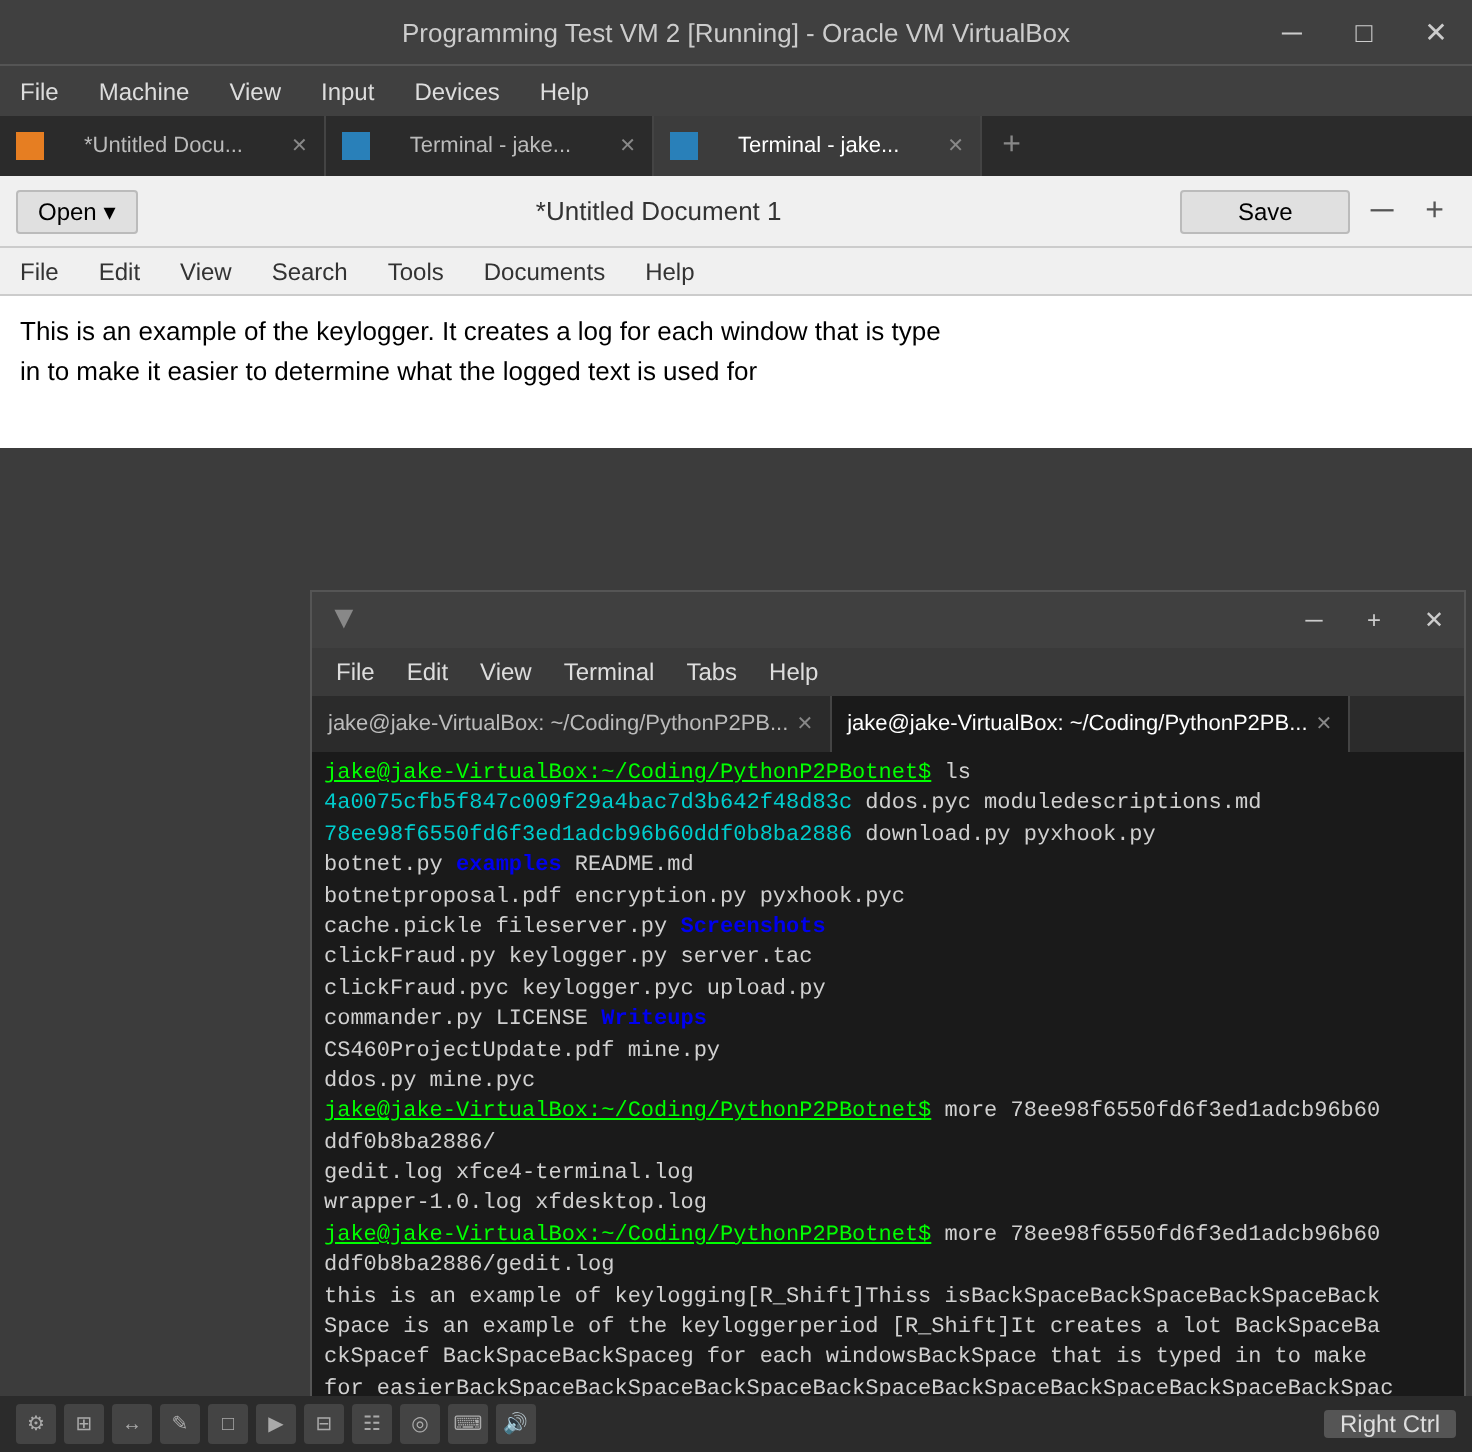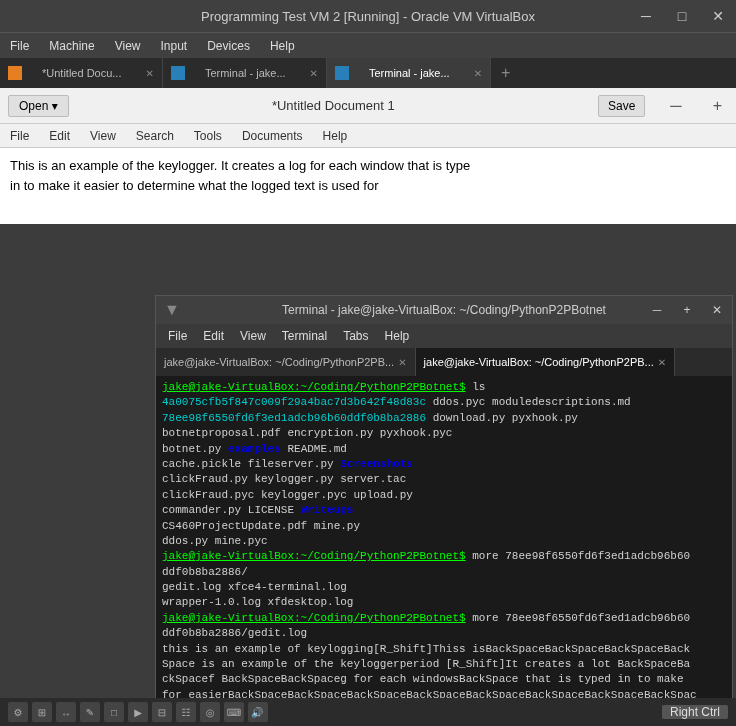--- a/index.html
+++ b/index.html
@@ -100,40 +100,40 @@
     }
 
     
     .toolbar {
       background: #f0f0f0;
       height: 36px;
       display: flex;
       align-items: center;
       padding: 0 8px;
       border-bottom: 1px solid #ccc;
-      gap: 19px;
+      gap: 4px;
     }
     .toolbar-btn {
       background: #e0e0e0;
       border: 1px solid #bbb;
       padding: 3px 10px;
       font-size: 12px;
       cursor: pointer;
       border-radius: 2px;
     }
     .toolbar-filename {
       flex: 1;
       text-align: center;
       font-size: 13px;
       color: #333;
     }
     .toolbar-save {
       background: #e0e0e0;
       border: 1px solid #bbb;
-      padding: 3px 9px;
+      padding: 3px 28px;
       font-size: 12px;
       cursor: pointer;
       border-radius: 2px;
     }
     .toolbar-minus, .toolbar-plus {
       font-size: 16px;
       color: #555;
       padding: 0 6px;
       cursor: pointer;
     }
@@ -359,21 +359,20 @@
   <div>This is an example of the keylogger. It creates a log for each window that is type</div>
   <div>in to make it easier to determine what the logged text is used for</div>
 </div>
 
 <div class="gap"></div>
 
 <div class="terminal-window">
 
   <div class="terminal-title-bar">
     <span style="font-size:16px;color:#888;position:absolute;left:8px;">▼</span>
-    <span>Terminal - jake@jake-VirtualBox: ~/Coding/PythonP2PBotnet</span>
     <div class="terminal-title-controls">
       <div class="terminal-title-btn">─</div>
       <div class="terminal-title-btn">+</div>
       <div class="terminal-title-btn">✕</div>
     </div>
   </div>
 
   <div class="terminal-menu">
     <div class="terminal-menu-item">File</div>
     <div class="terminal-menu-item">Edit</div>
@@ -391,22 +390,22 @@
     <div class="terminal-tab active">
       <span>jake@jake-VirtualBox: ~/Coding/PythonP2PB...</span>
       <span class="terminal-tab-close">✕</span>
     </div>
   </div>
 
   <div class="terminal-body">
     <div><span class="cmd">jake@jake-VirtualBox:~/Coding/PythonP2PBotnet$</span> ls</div>
     <div><span class="cyan">4a0075cfb5f847c009f29a4bac7d3b642f48d83c</span>    ddos.pyc        moduledescriptions.md</div>
     <div><span class="cyan">78ee98f6550fd6f3ed1adcb96b60ddf0b8ba2886</span>    download.py     pyxhook.py</div>
+    <div>botnet.py                                   <span class="blue">examples</span>        README.md</div>
     <div>botnetproposal.pdf                          encryption.py   pyxhook.pyc</div>
-    <div>botnet.py                                   <span class="blue">examples</span>        README.md</div>
     <div>cache.pickle                                fileserver.py   <span class="blue">Screenshots</span></div>
     <div>clickFraud.py                               keylogger.py    server.tac</div>
     <div>clickFraud.pyc                              keylogger.pyc   upload.py</div>
     <div>commander.py                                LICENSE         <span class="blue">Writeups</span></div>
     <div>CS460ProjectUpdate.pdf                      mine.py</div>
     <div>ddos.py                                     mine.pyc</div>
     <div><span class="cmd">jake@jake-VirtualBox:~/Coding/PythonP2PBotnet$</span> more 78ee98f6550fd6f3ed1adcb96b60</div>
     <div>ddf0b8ba2886/</div>
     <div>gedit.log           xfce4-terminal.log</div>
     <div>wrapper-1.0.log     xfdesktop.log</div>

